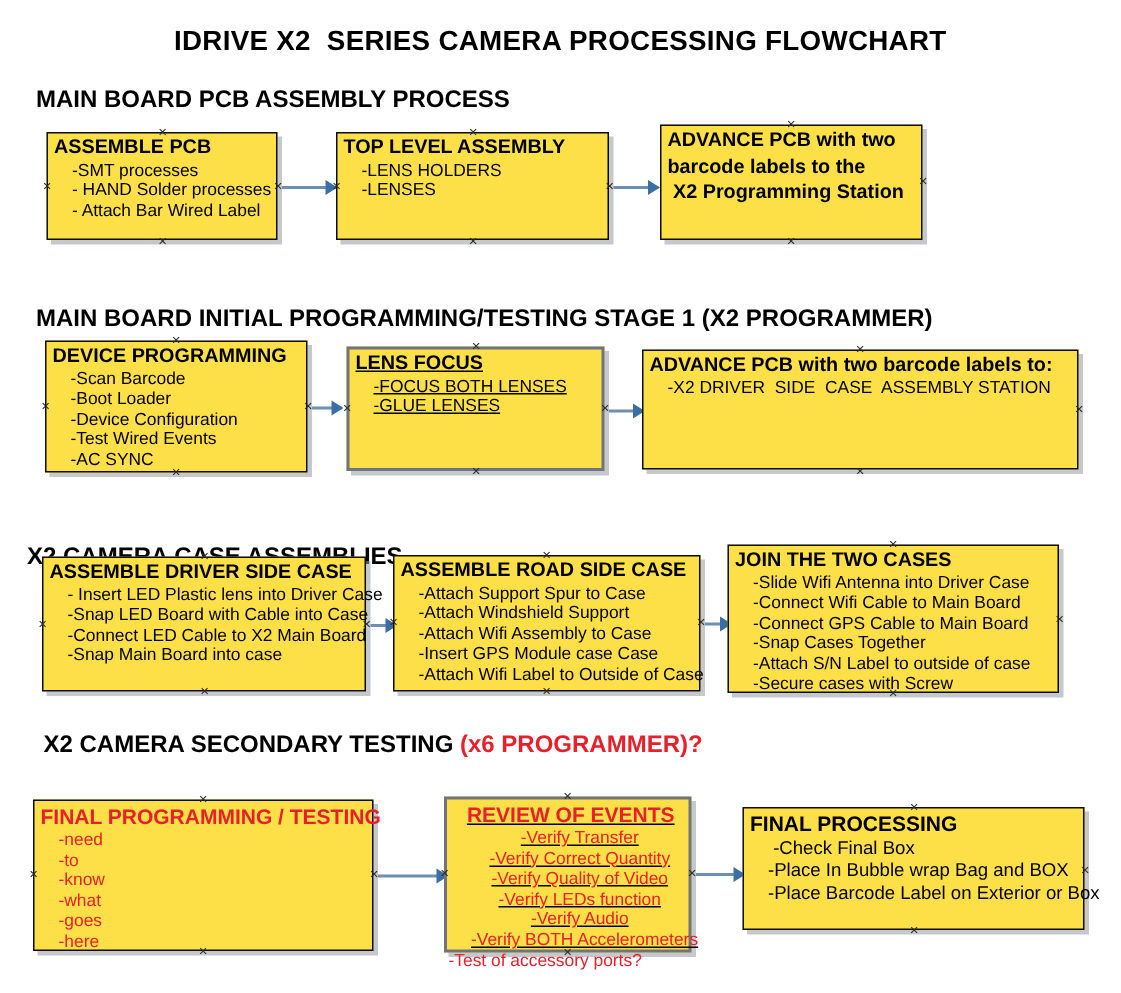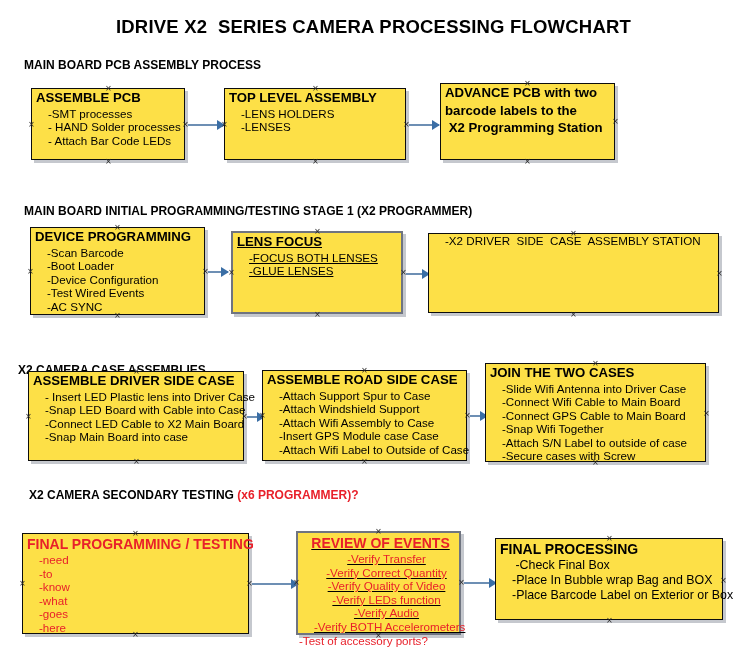--- a/index.html
+++ b/index.html
@@ -20,21 +20,21 @@
     top:16px;
     font-size:18.5px;
     font-weight:bold;
     letter-spacing:0.2px;
     color:#000;
     white-space:pre;
   }
 
   .section-head{
     position:absolute;
-    font-size:12px;
+    font-size:16px;
     font-weight:bold;
     color:#000;
     white-space:pre;
   }
   .section-head .accent{color:#e8202a;}
 
   
   .fbox{
     position:absolute;
     background:#fde047;
@@ -109,21 +109,21 @@
 <div id="canvas">
 
   <div class="doc-title">IDRIVE X2  SERIES CAMERA PROCESSING FLOWCHART</div>
 
   <div class="section-head" style="left:24px;top:58px;">MAIN BOARD PCB ASSEMBLY PROCESS</div>
 
   <div class="fbox" style="left:31px;top:88px;width:154px;height:72px;">
     <span class="title">ASSEMBLE PCB</span>
     <span class="line">-SMT processes</span>
     <span class="line">- HAND Solder processes</span>
-    <span class="line">- Attach Bar Code LEDs</span>
+    <span class="line">- Attach Bar Wired Label</span>
   </div>
   <span class="hx" style="left:104px;top:84px;"></span>
   <span class="hx" style="left:27px;top:120px;"></span>
   <span class="hx" style="left:104px;top:157px;"></span>
   <span class="hx" style="left:181px;top:120px;"></span>
 
   <div class="conn" style="left:188px;top:124px;width:36px;">
     <span class="head"></span>
   </div>
 
@@ -177,20 +177,21 @@
   <span class="hx" style="left:313px;top:227px;"></span>
   <span class="hx" style="left:227px;top:268px;"></span>
   <span class="hx" style="left:313px;top:310px;"></span>
   <span class="hx" style="left:399px;top:268px;"></span>
 
   <div class="conn" style="left:406px;top:273px;width:23px;">
     <span class="head"></span>
   </div>
 
   <div class="fbox" style="left:428px;top:233px;width:291px;height:80px;">
+    <span class="title">ADVANCE PCB with two barcode labels to:</span>
     <span class="line">-X2 DRIVER  SIDE  CASE  ASSEMBLY STATION</span>
   </div>
   <span class="hx" style="left:569px;top:229px;"></span>
   <span class="hx" style="left:715px;top:269px;"></span>
   <span class="hx" style="left:569px;top:310px;"></span>
 
   <div class="section-head" style="left:18px;top:340px;margin-top:23px;">X2 CAMERA CASE ASSEMBLIES</div>
 
   <div class="fbox" style="left:28px;top:371px;width:216px;height:90px;">
     <span class="title">ASSEMBLE DRIVER SIDE CASE</span>
@@ -223,21 +224,21 @@
 
   <div class="conn" style="left:470px;top:415px;width:17px;">
     <span class="head"></span>
   </div>
 
   <div class="fbox" style="left:485px;top:363px;width:221px;height:99px;">
     <span class="title">JOIN THE TWO CASES</span>
     <span class="line">-Slide Wifi Antenna into Driver Case</span>
     <span class="line">-Connect Wifi Cable to Main Board</span>
     <span class="line">-Connect GPS Cable to Main Board</span>
-    <span class="line">-Snap Wifi Together</span>
+    <span class="line">-Snap Cases Together</span>
     <span class="line">-Attach S/N Label to outside of case</span>
     <span class="line">-Secure cases with Screw</span>
   </div>
   <span class="hx" style="left:591px;top:359px;"></span>
   <span class="hx" style="left:702px;top:409px;"></span>
   <span class="hx" style="left:591px;top:458px;"></span>
 
   <div class="section-head" style="left:29px;top:488px;"><span>X2 CAMERA SECONDARY TESTING </span><span class="accent">(x6 PROGRAMMER)?</span></div>
 
   <div class="fbox red" style="left:22px;top:533px;width:227px;height:101px;">

